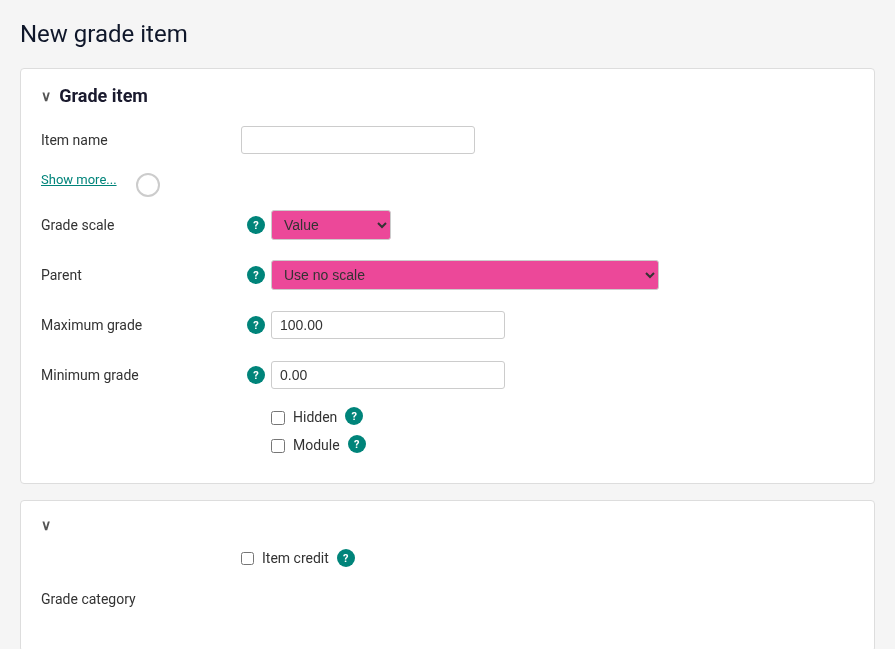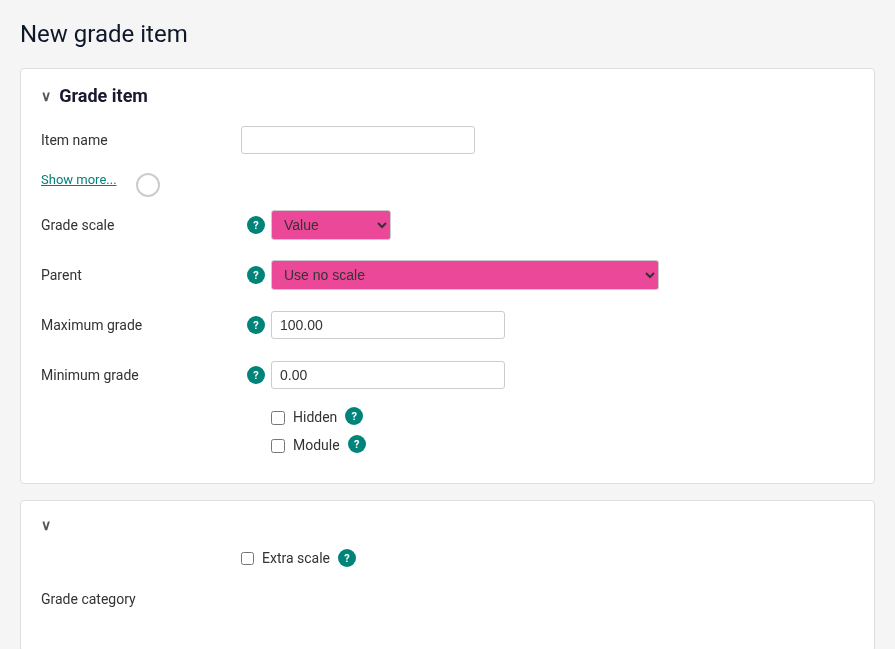--- a/index.html
+++ b/index.html
@@ -236,21 +236,21 @@
   </div>
 </div>
 
 <div class="section">
   <div class="section-header">
     <span class="chevron">∨</span>
   </div>
 
   <div class="extra-credit-row">
     <input type="checkbox" id="extra-credit-cb" style="">
-    <label class="checkbox-label" for="extra-credit-cb">Extra scale</label>
+    <label class="checkbox-label" for="extra-credit-cb">Item credit</label>
     <span class="help-icon">?</span>
   </div>
 
   <div class="form-row">
     <div class="form-label">Grade category</div>
     <div class="form-help"></div>
   </div>
 </div>
 
 </body></html>

